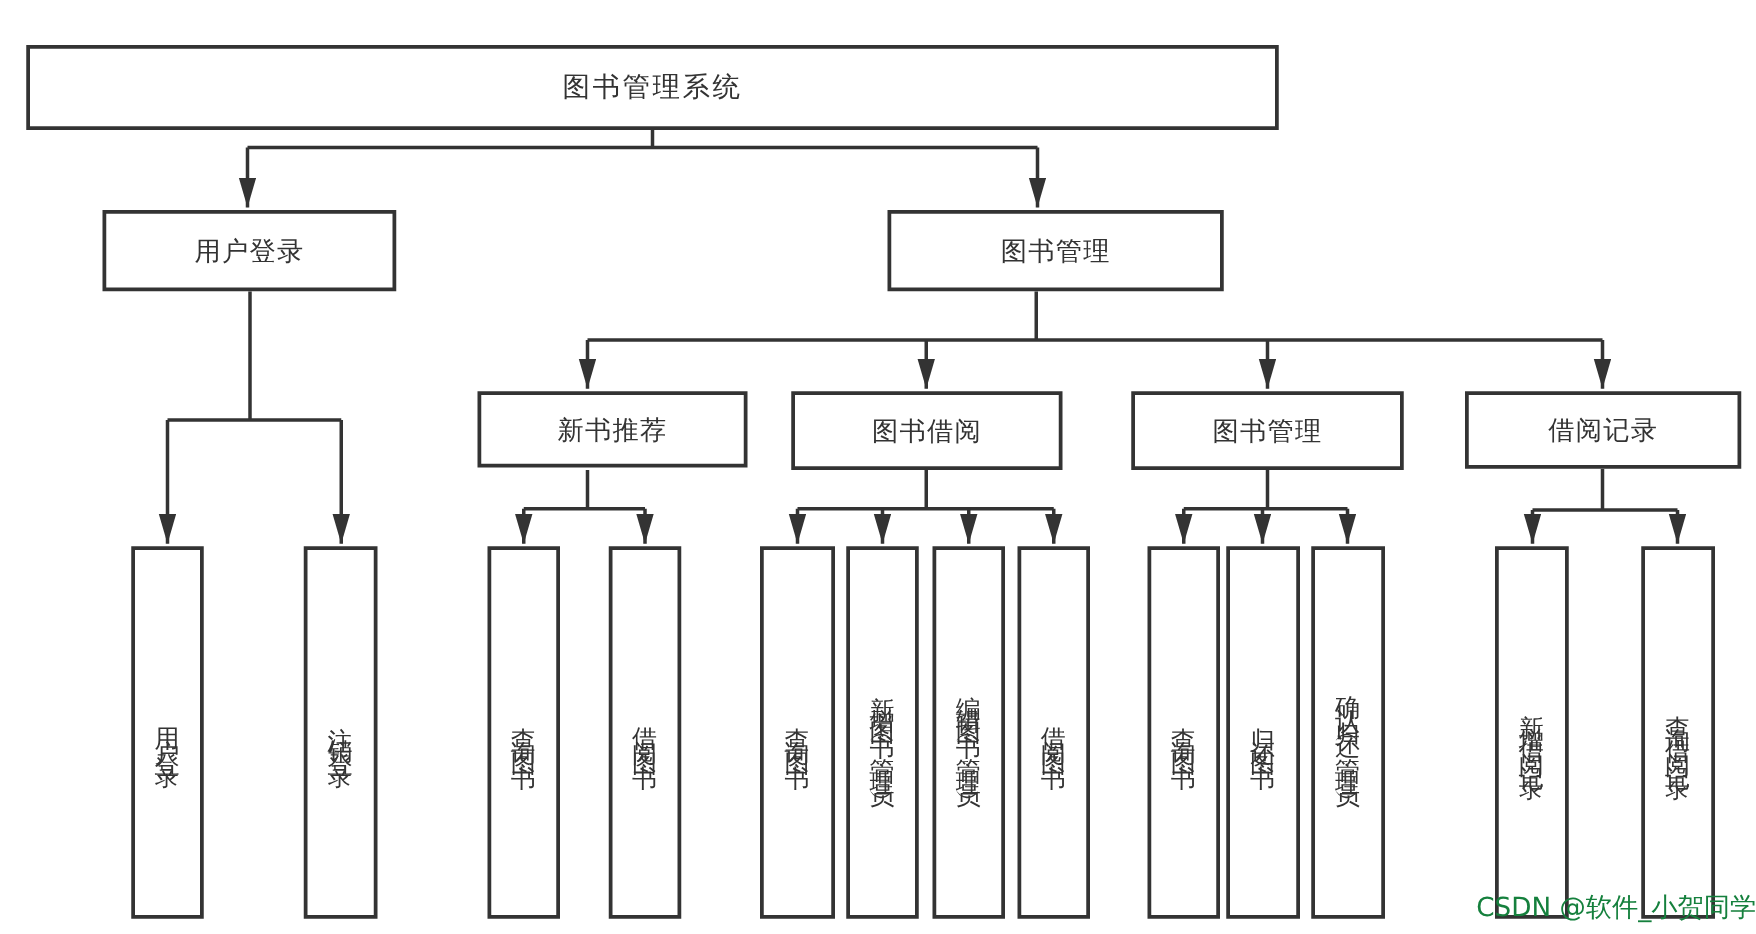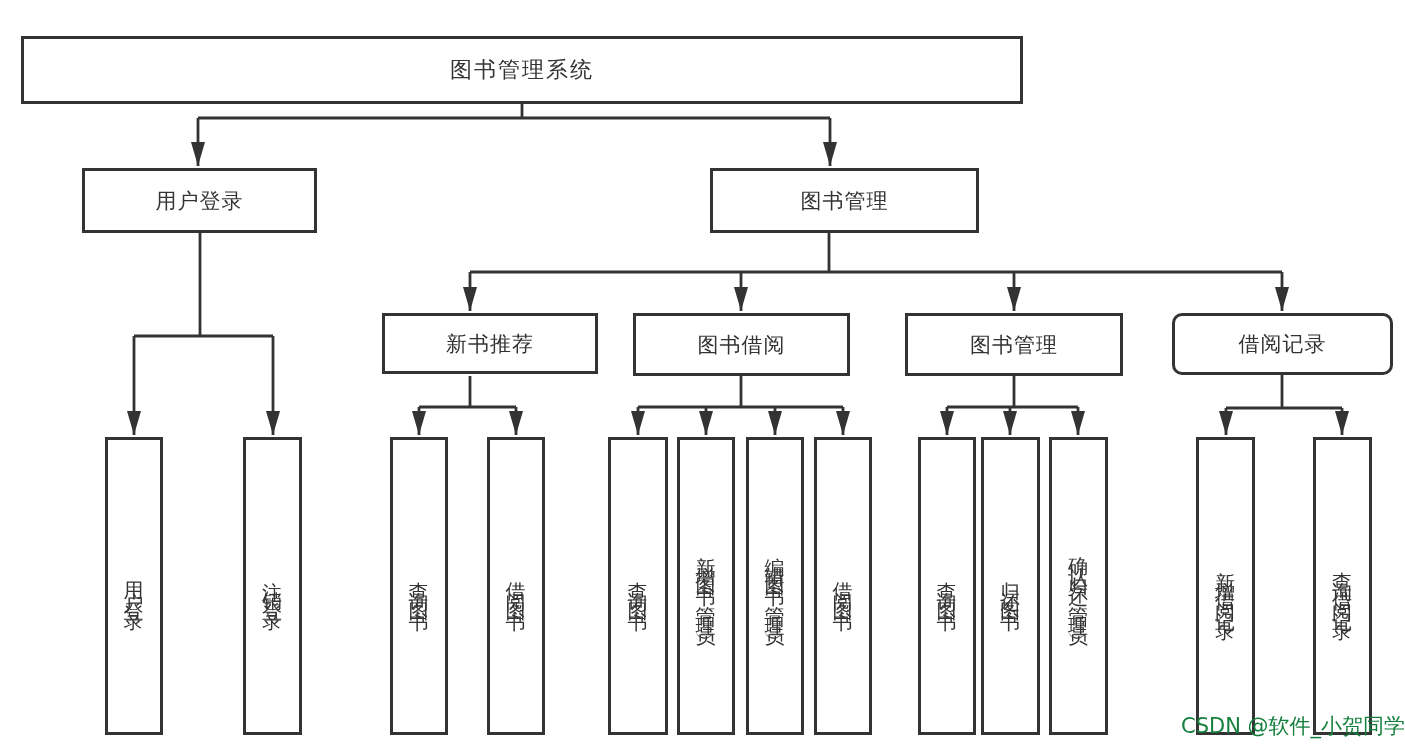--- a/index.html
+++ b/index.html
@@ -130,21 +130,21 @@
 
   <div class="node hbox" style="left:382px; top:313px; width:216px; height:61px;">
     <span>新书推荐</span>
   </div>
   <div class="node hbox" style="left:633px; top:313px; width:217px; height:63px;">
     <span>图书借阅</span>
   </div>
   <div class="node hbox" style="left:905px; top:313px; width:218px; height:63px;">
     <span>图书管理</span>
   </div>
-  <div class="node hbox" style="left:1172px; top:313px; width:221px; height:62px;border-radius:10px;">
+  <div class="node hbox" style="left:1172px; top:313px; width:221px; height:62px;">
     <span>借阅记录</span>
   </div>
 
   <div class="node vbox" style="left:105px;">
     <span class="vtext">用户登录</span>
   </div>
   <div class="node vbox" style="left:243px; width:59px;">
     <span class="vtext">注销登录</span>
   </div>
 

